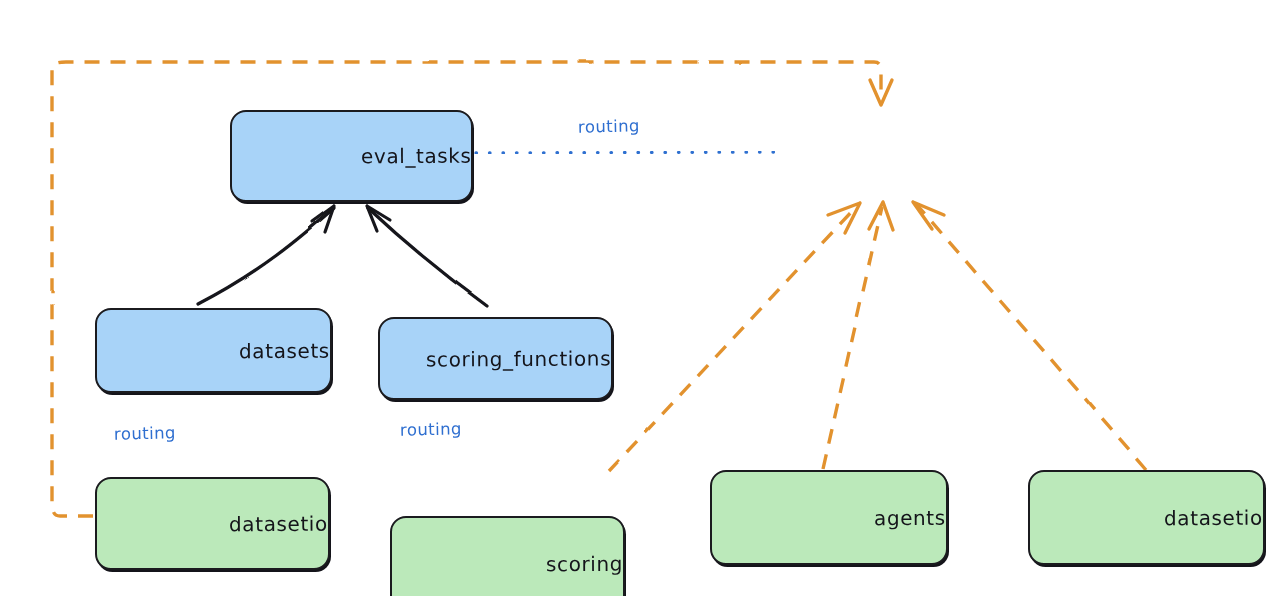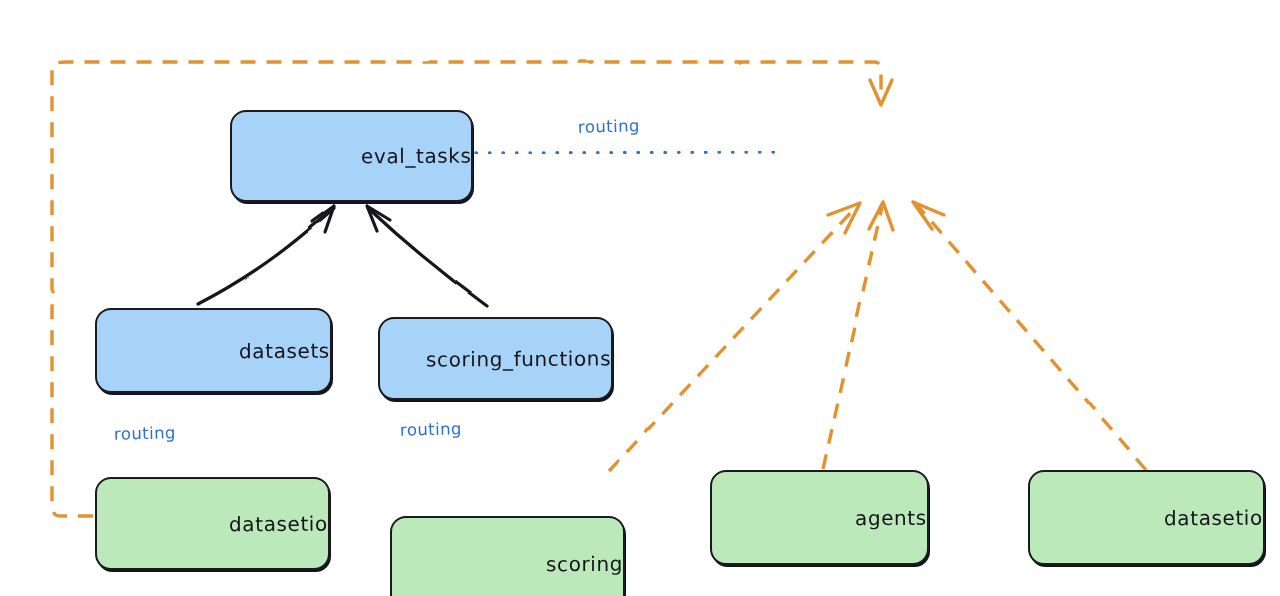--- a/index.html
+++ b/index.html
@@ -124,21 +124,21 @@
   </div>
 
   <div class="node green" style="left:95px; top:477px; width:235px; height:93px;">
     <span class="node-label">datasetio</span>
   </div>
 
   <div class="node green" style="left:390px; top:473px; width:235px; height:95px;margin-top:43px;">
     <span class="node-label">scoring</span>
   </div>
 
-  <div class="node green" style="left:710px; top:470px; width:219px; height:95px;">
+  <div class="node green" style="left:710px; top:470px; width:238px; height:95px;">
     <span class="node-label">agents</span>
   </div>
 
   <div class="node green" style="left:1028px; top:470px; width:237px; height:95px;">
     <span class="node-label">datasetio</span>
   </div>
 
   <div class="edge-label" style="left:578px; top:117px;">routing</div>
   <div class="edge-label" style="left:114px; top:424px;">routing</div>
   <div class="edge-label" style="left:400px; top:420px;">routing</div>

